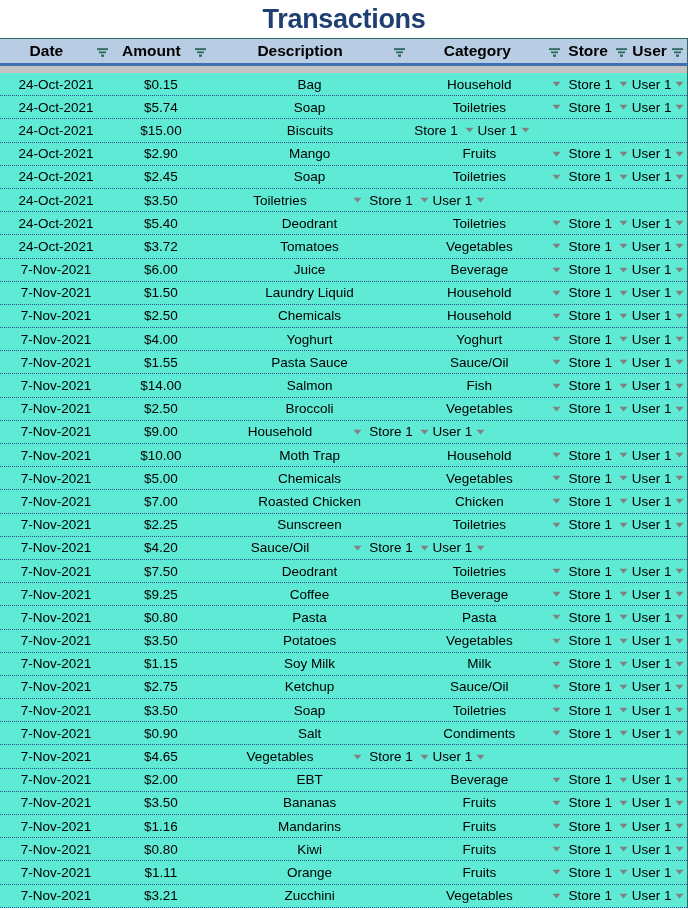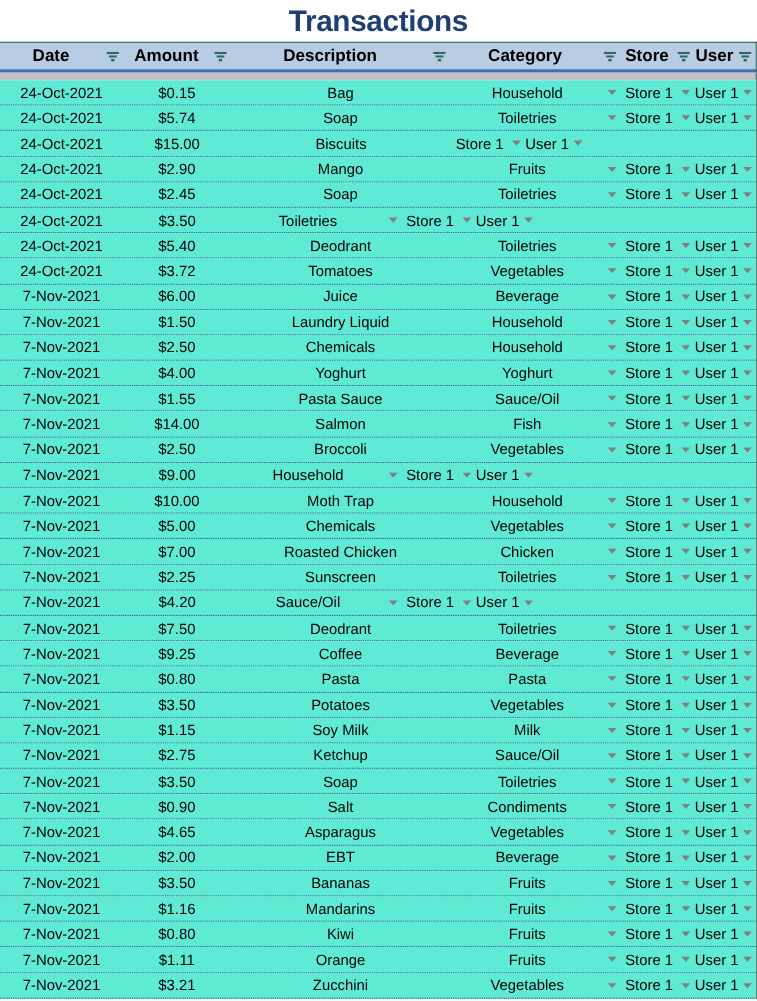--- a/index.html
+++ b/index.html
@@ -1179,23 +1179,20 @@
           </span>
         </div>
       </div>
       <div class="row">
         <div class="cell c-date">
           <span class="txt">7-Nov-2021</span>
         </div>
         <div class="cell c-amount">
           <span class="txt">$4.65</span>
         </div>
-        <div class="cell c-desc">
-          <span class="txt">Asparagus</span>
-        </div>
         <div class="cell c-cat">
           <span class="txt">Vegetables</span>
           <span class="caret">
             <svg width="9" height="6" viewBox="0 0 9 6" aria-hidden="true">
               <path d="M0.5 0.8 L8.5 0.8 L4.5 5.4 Z" fill="#808080"></path>
             </svg>
           </span>
         </div>
         <div class="cell c-store">
           <span class="txt">Store 1</span>

